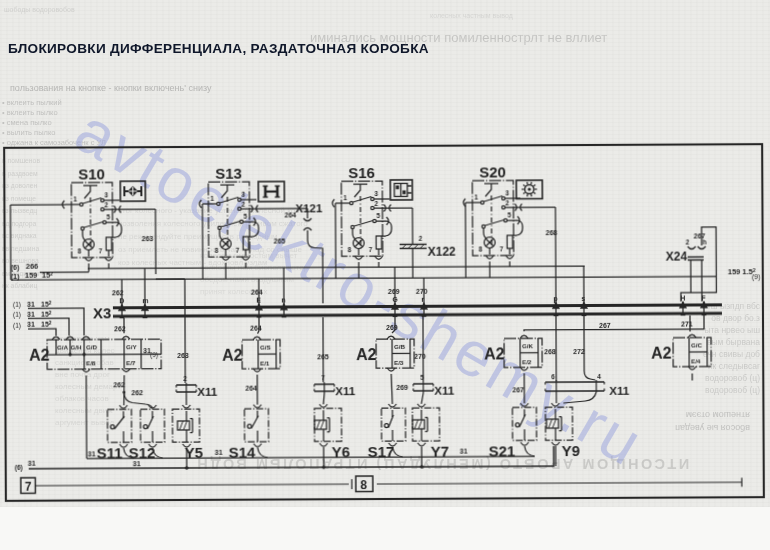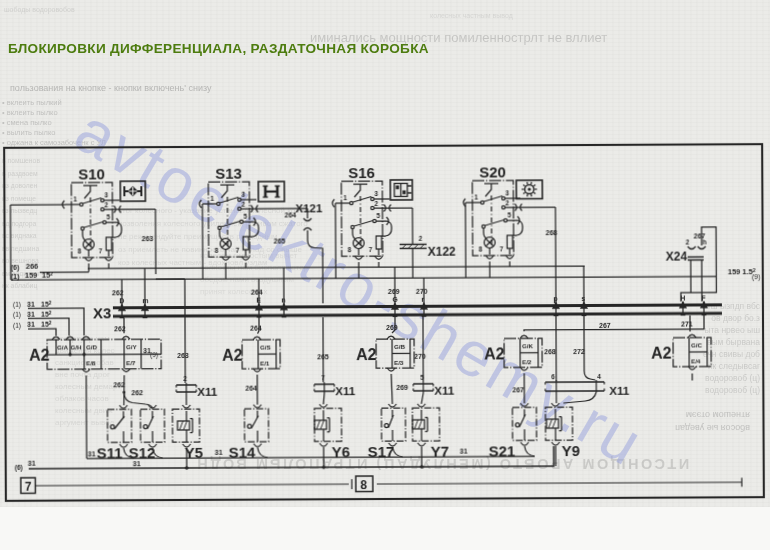--- a/index.html
+++ b/index.html
@@ -3,21 +3,21 @@
 <style>
 html,body{margin:0;padding:0;}
 body{width:770px;height:550px;position:relative;overflow:hidden;
  font-family:"Liberation Sans",sans-serif;background:#f8f8f6;}
 .page{position:absolute;left:0;top:0;width:770px;height:507px;
  background:#ebebe8;}
 .noise{position:absolute;left:0;top:0;width:770px;height:507px;
  background-image:repeating-linear-gradient(0deg,rgba(110,110,105,0.030) 0 1px,transparent 1px 4px),
  repeating-linear-gradient(90deg,rgba(120,120,115,0.025) 0 2px,transparent 2px 6px);}
 .title{position:absolute;left:8px;top:41px;font-size:13.6px;font-weight:bold;
- color:#4d7c0f;letter-spacing:0.3px;}
+ color:#0f172a;letter-spacing:0.3px;}
 .faint{position:absolute;color:rgba(104,106,104,0.40);filter:blur(0.45px);}
 .wm{position:absolute;left:100px;top:94px;font-size:63px;color:rgba(153,163,221,0.52);
  transform:rotate(30.2deg);transform-origin:0 0;white-space:nowrap;letter-spacing:3px;}
 svg{position:absolute;left:0;top:0;filter:blur(0.22px);transform:rotate(-0.28deg);transform-origin:384px 322px;}
 svg text{font-family:"Liberation Sans",sans-serif;}
 .flip{transform:rotate(180deg);}
 </style></head>
 <body>
 
 <div class="page"></div>

